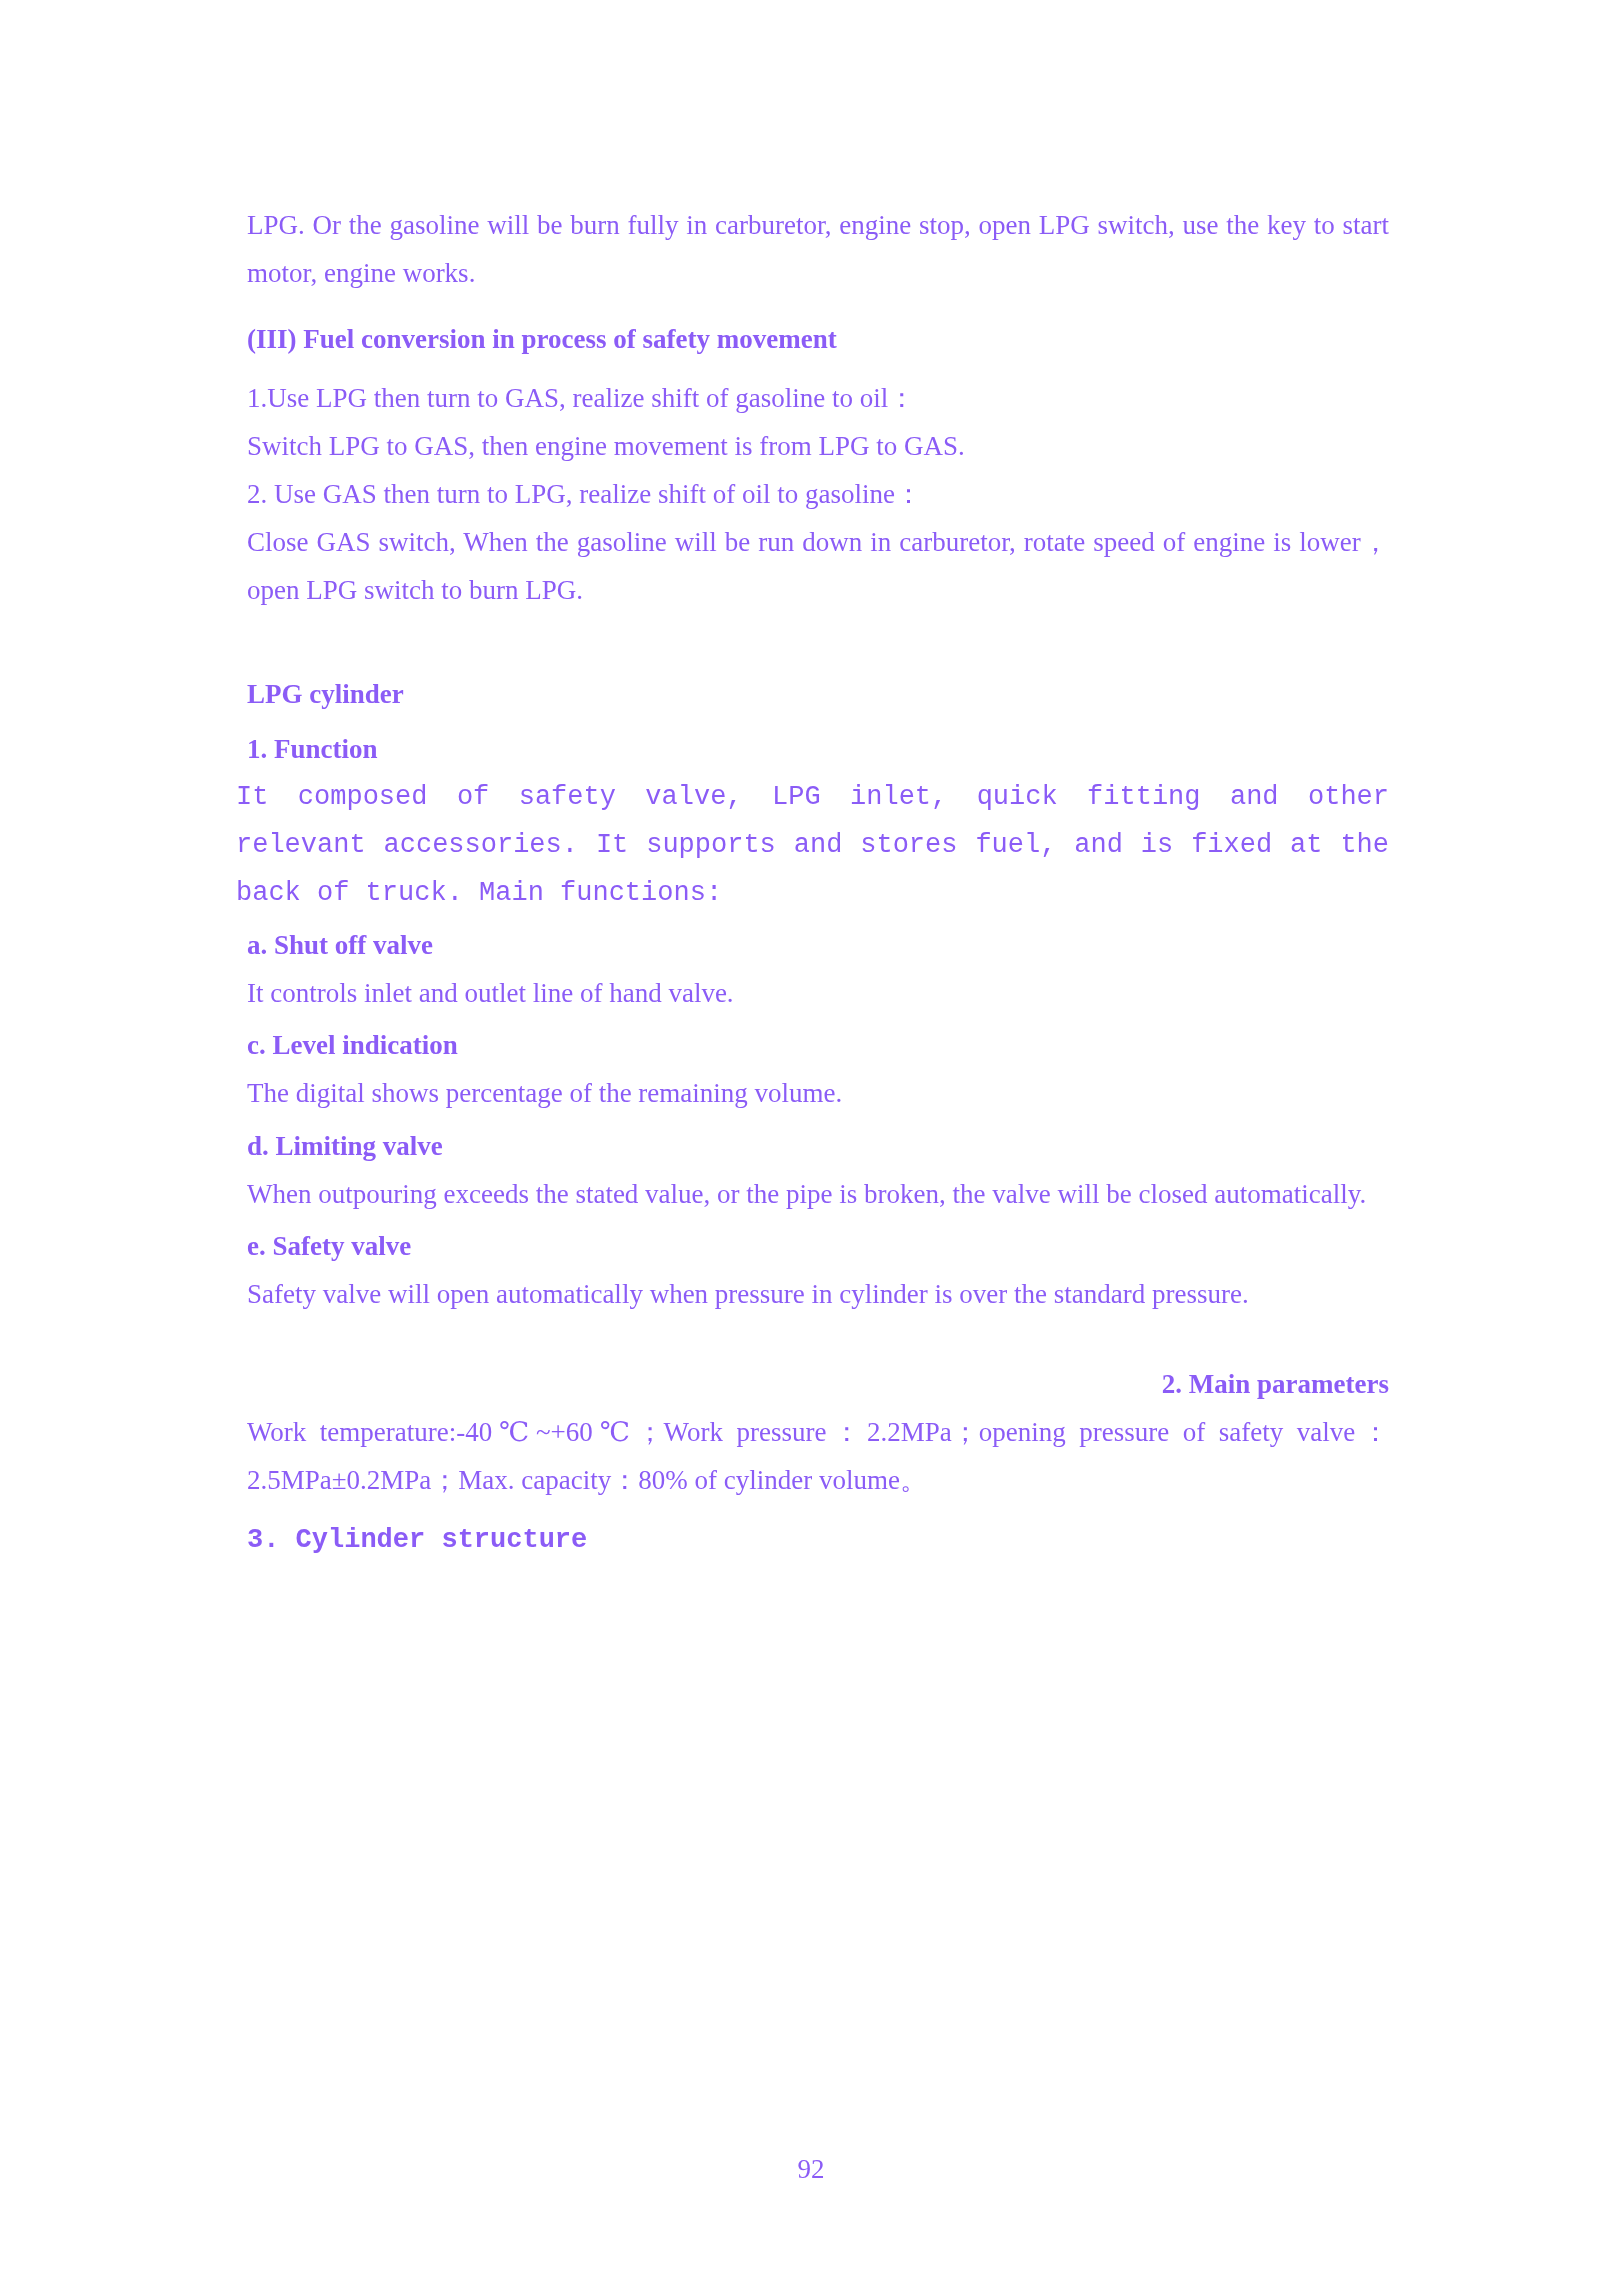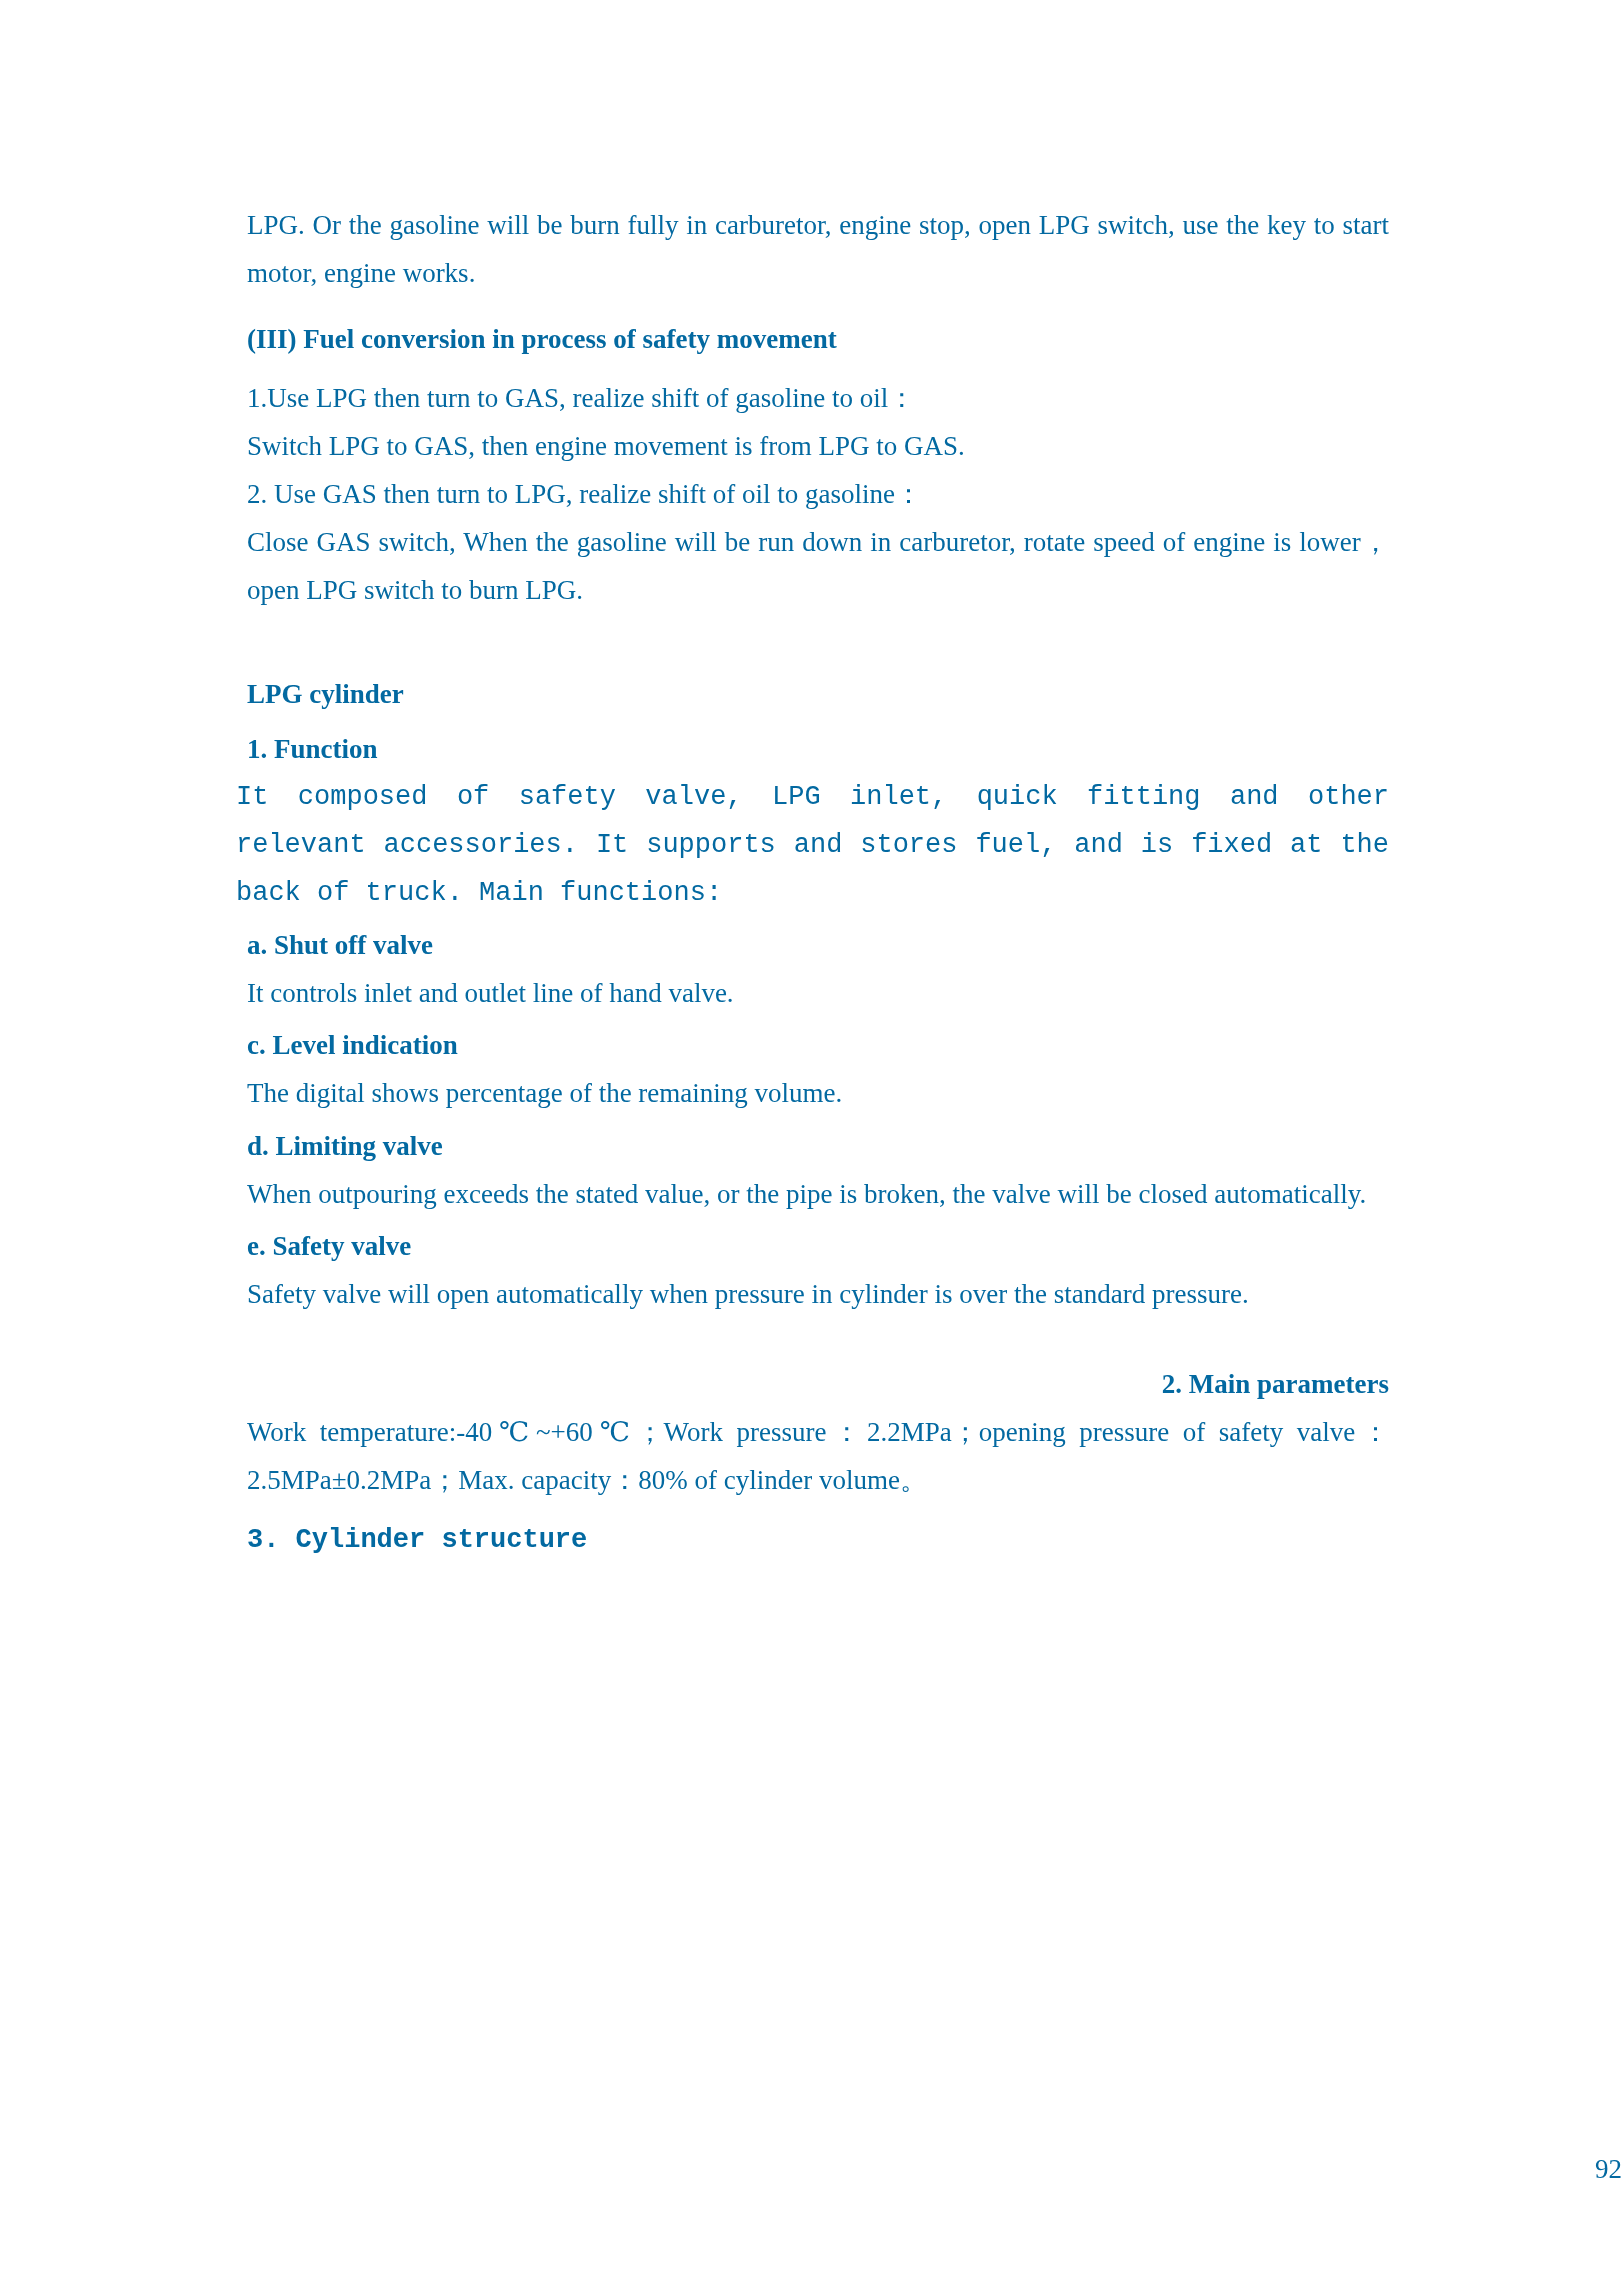--- a/index.html
+++ b/index.html
@@ -5,21 +5,21 @@
   html, body {
     margin: 0;
     padding: 0;
     background: #ffffff;
   }
   .page {
     position: relative;
     width: 1622px;
     height: 2295px;
     background: #ffffff;
-    color: #0369a1;
+    color: #8b5cf6;
     font-family: "Liberation Serif", "DejaVu Serif", serif;
     font-size: 27px;
     line-height: 1.78;
     box-sizing: border-box;
   }
   .content {
     position: absolute;
     top: 201px;
     left: 247px;
     width: 1142px;
@@ -59,21 +59,21 @@
     margin-top: 4.1px;
   }
   .func-gap {
     margin-top: 6.8px;
   }
   .page-number {
     position: absolute;
     bottom: 102px;
     left: 0;
     width: 100%;
-    text-align: right;
+    text-align: center;
   }
 </style>
 </head>
 <body>
 
 <div class="page">
   <main class="content">
 
     <p class="para just">LPG. Or the gasoline will be burn fully in carburetor, engine stop, open LPG switch, use the key to start motor, engine works.</p>
 

